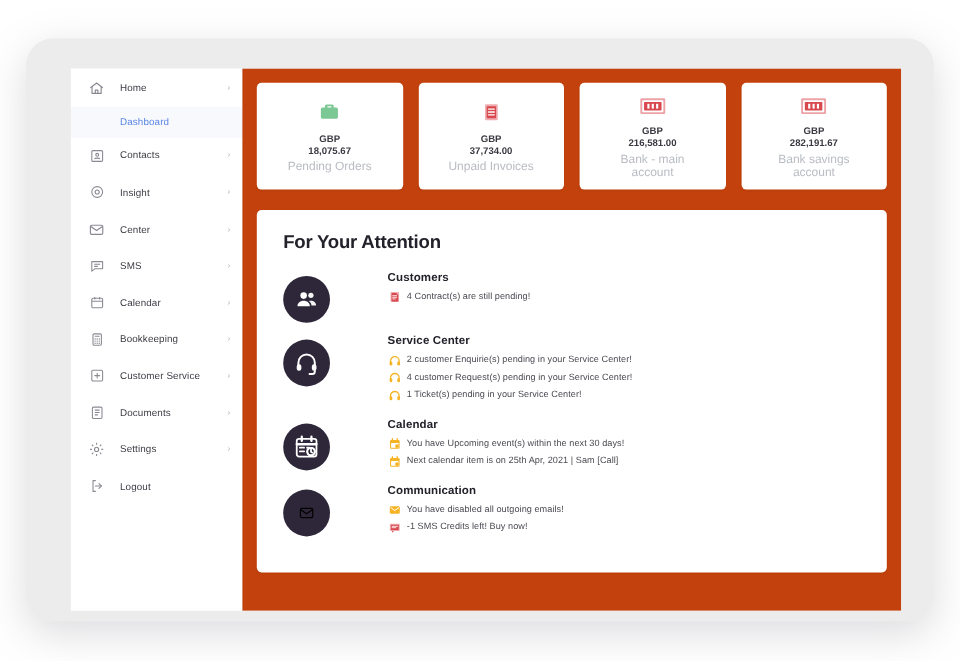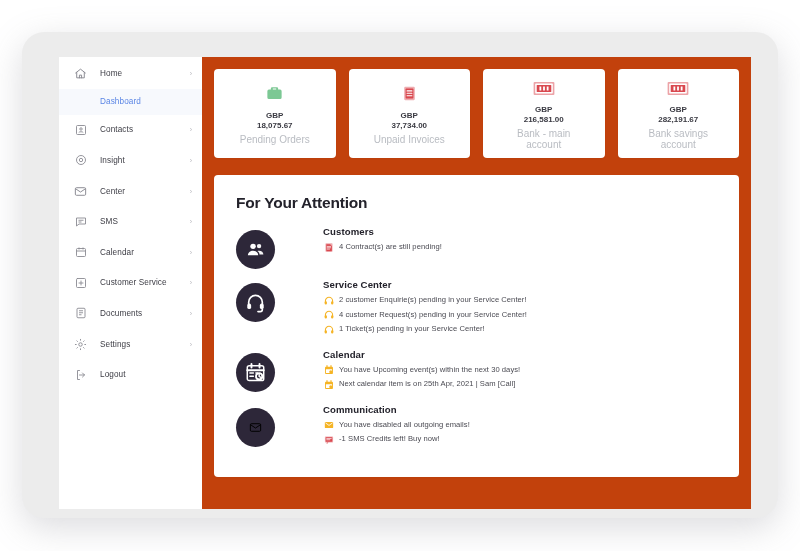--- a/index.html
+++ b/index.html
@@ -271,20 +271,31 @@
           <span class="nav-chevron">›</span>
         </div>
         <div class="nav-item">
           <span class="nav-icon">
             <svg width="12" height="12" viewBox="0 0 24 24" fill="none" stroke="currentColor" stroke-width="1.8">
               <rect x="3" y="5" width="18" height="16" rx="2"></rect>
               <path d="M3 10h18M8 3v4M16 3v4"></path>
             </svg>
           </span>
           <span class="nav-label">Calendar</span>
+          <span class="nav-chevron">›</span>
+        </div>
+        <div class="nav-item">
+          <span class="nav-icon">
+            <svg width="12" height="12" viewBox="0 0 24 24" fill="none" stroke="currentColor" stroke-width="1.8">
+              <rect x="5" y="2.5" width="14" height="19" rx="2"></rect>
+              <path d="M8 6.5h8"></path>
+              <path d="M8.5 11h0M12 11h0M15.5 11h0M8.5 14.5h0M12 14.5h0M15.5 14.5h0M8.5 18h0M12 18h0M15.5 18h0" stroke-linecap="round" stroke-width="2.4"></path>
+            </svg>
+          </span>
+          <span class="nav-label">Bookkeeping</span>
           <span class="nav-chevron">›</span>
         </div>
         <div class="nav-item">
           <span class="nav-icon">
             <svg width="12" height="12" viewBox="0 0 24 24" fill="none" stroke="currentColor" stroke-width="1.8" stroke-linecap="round">
               <rect x="3" y="3" width="18" height="18" rx="2"></rect>
               <path d="M12 8v8M8 12h8"></path>
             </svg>
           </span>
           <span class="nav-label">Customer Service</span>

